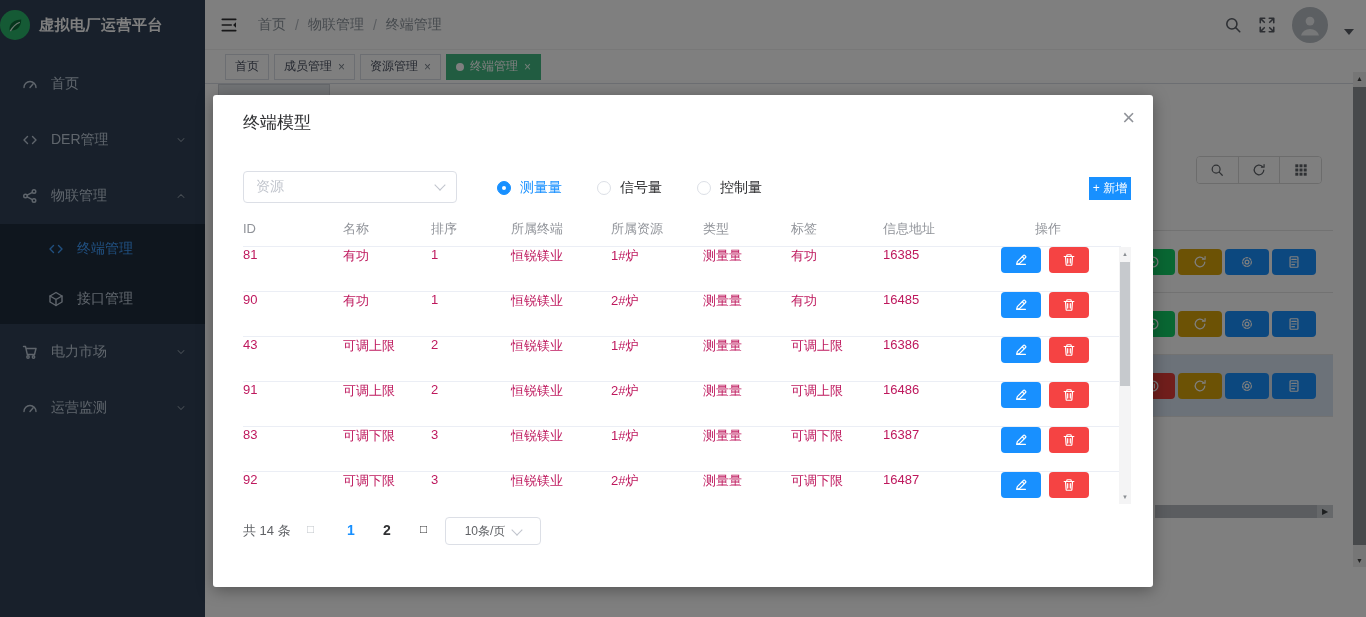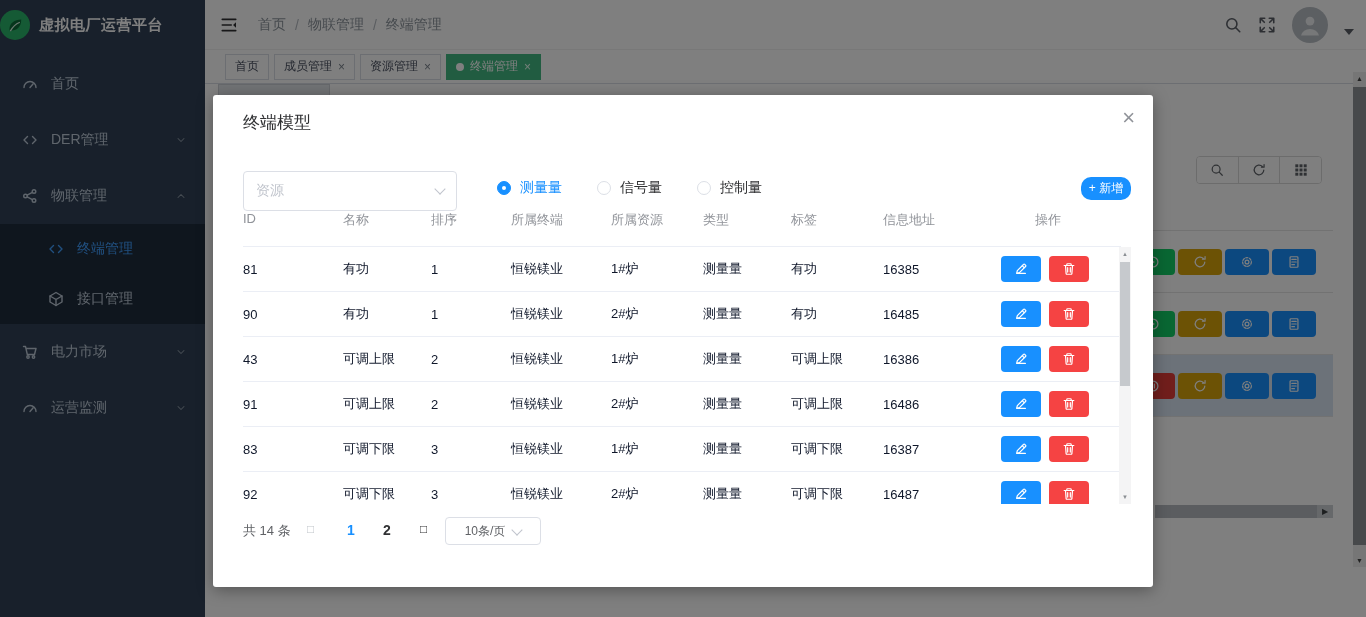--- a/index.html
+++ b/index.html
@@ -51,34 +51,34 @@
   .vscroll{position:absolute;left:1148px;top:72px;width:13px;height:495px;background:#ededed}
   .vscroll .va{position:absolute;left:0;width:13px;height:13px;display:flex;align-items:center;justify-content:center;font-size:7px;color:#444;cursor:pointer}
   .va.up{top:0}.va.down{bottom:0}
   .vthumb{position:absolute;left:0;top:15px;width:13px;height:458px;background:#8f9397;cursor:pointer}
   
   #overlay{position:absolute;inset:0;background:rgba(0,0,0,0.5);z-index:5}
   #modal{position:absolute;left:213px;top:95px;width:940px;height:492px;background:#fff;border-radius:3px;z-index:6;box-shadow:0 3px 16px rgba(0,0,0,.35)}
   .m-close{position:absolute;right:18px;top:8px;font-size:22px;font-weight:300;color:#909399;cursor:pointer;line-height:1.4}
   .m-title{position:absolute;left:30px;top:16px;font-size:17px;color:#303133}
   .m-filter{position:absolute;left:30px;top:76px;right:22px;height:32px}
-  .m-select{position:absolute;left:0;top:0;width:214px;height:40px;border:1px solid #dcdfe6;border-radius:4px;display:flex;align-items:center;padding:0 12px;color:#c0c4cc;font-size:14px;cursor:pointer;background:#fff}
+  .m-select{position:absolute;left:0;top:0;width:214px;height:32px;border:1px solid #dcdfe6;border-radius:4px;display:flex;align-items:center;padding:0 12px;color:#c0c4cc;font-size:14px;cursor:pointer;background:#fff}
   .sel-chev{margin-left:auto;width:8px;height:8px;border-right:1.5px solid #c0c4cc;border-bottom:1.5px solid #c0c4cc;transform:rotate(45deg);margin-top:-4px}
   .radio-item{position:absolute;top:8px;display:flex;align-items:center;gap:9px;font-size:14px;color:#303133;cursor:pointer}
   .r1{left:254px}.r2{left:354px}.r3{left:454px}
   .radio{width:14px;height:14px;border:1px solid #dcdfe6;border-radius:50%;background:#fff;position:relative}
   .radio-item.checked .radio{background:#1890ff;border-color:#1890ff}
   .radio-item.checked .radio::after{content:"";position:absolute;left:4px;top:4px;width:4px;height:4px;background:#fff;border-radius:50%}
   .radio-item.checked .rlabel{color:#1890ff}
-  .add-btn{position:absolute;right:0;top:6px;width:50px;height:23px;background:#1890ff;color:#fff;border:none;border-radius:10px;font-size:12px;cursor:pointer}
+  .add-btn{position:absolute;right:0;top:6px;width:42px;height:23px;background:#1890ff;color:#fff;border:none;border-radius:0;font-size:12px;cursor:pointer}
   
   .m-table{position:absolute;left:30px;top:116px;width:878px}
-  .t-head{display:flex;height:36px;border-bottom:1px solid #ebeef5;color:#909399;font-size:13px}
+  .t-head{display:flex;height:36px;align-items:center;border-bottom:1px solid #ebeef5;color:#909399;font-size:13px}
   .t-body{height:257px;overflow:hidden}
-  .t-row{display:flex;height:45px;align-items:center;border-bottom:1px solid #ebeef5;font-size:13px;color:#0f172a}
+  .t-row{display:flex;height:45px;border-bottom:1px solid #ebeef5;font-size:13px;color:#be185d}
   .c1{width:100px}.c2{width:88px}.c3{width:80px}.c4{width:100px}.c5{width:92px}.c6{width:88px}.c7{width:92px}.c8{width:152px}.c9{flex:1}
   .ops{display:flex;gap:8px;margin-left:-34px}
   .btn-e,.btn-d{width:40px;height:26px;border:none;border-radius:4px;color:#fff;display:flex;align-items:center;justify-content:center;cursor:pointer}
   .btn-e{background:#1890ff}.btn-d{background:#f54343}
   .m-scroll{position:absolute;left:906px;top:152px;width:12px;height:257px;background:#f4f4f5}
   .m-scroll .sa{position:absolute;left:0;width:12px;height:12px;display:flex;align-items:center;justify-content:center;font-size:6px;color:#8a8e93;cursor:pointer}
   .sa.up{top:1px}.sa.down{bottom:1px}
   .m-thumb{position:absolute;left:1px;top:15px;width:10px;height:124px;background:#c6c9cd;cursor:pointer}
   
   .m-pager{position:absolute;left:30px;top:420px;right:22px;height:32px;font-size:13px;color:#606266}

